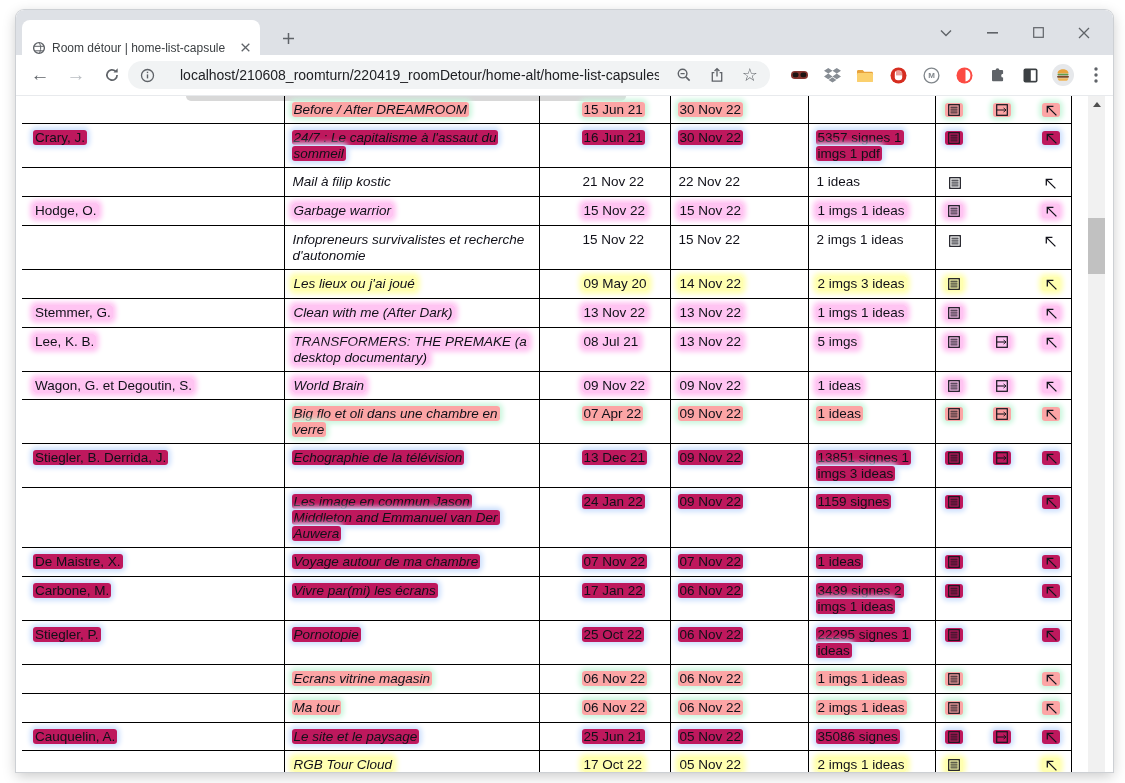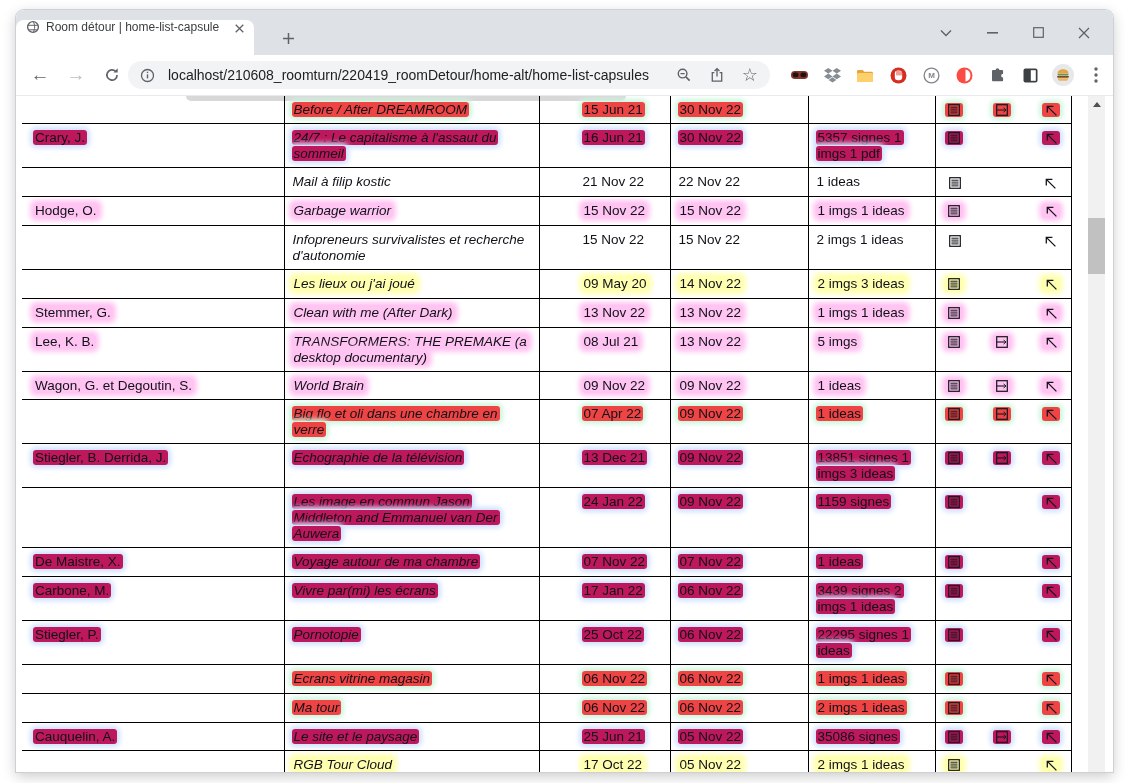--- a/index.html
+++ b/index.html
@@ -4,35 +4,35 @@
 <style>
   * { margin:0; padding:0; box-sizing:border-box; }
   html,body { width:1125px; height:783px; background:#ffffff; font-family:"Liberation Sans", sans-serif; overflow:hidden; }
 
   #window { position:absolute; left:16px; top:10px; width:1097px; height:762px;
     background:#fff; border-radius:8px 8px 0 0; overflow:hidden;
     box-shadow:0 0 0 1px #cdd0d4, 0 4px 14px rgba(0,0,0,.22); }
 
   
   #tabstrip { position:relative; height:45px; background:#dee1e6; border-radius:8px 8px 0 0; }
-  .tab { position:absolute; left:0; top:10px; width:238px; height:35px; background:#fff;
-    border-radius:8px 8px 0 0; display:flex; align-items:flex-start; padding:0 7px 0 10px; }
+  .tab { position:absolute; left:6px; top:10px; width:238px; height:35px; background:#fff;
+    border-radius:8px 8px 0 0; display:flex; align-items:flex-end; padding:0 7px 0 10px; }
   .tab-title { flex:1; font-size:12px; color:#3c4043; white-space:nowrap; overflow:hidden; margin:0 6px; }
   .tab-close { width:16px; height:16px; display:flex; align-items:center; justify-content:center; border-radius:8px; }
   .newtab { position:absolute; left:260px; top:16px; width:24px; height:24px; display:flex; align-items:center; justify-content:center; border-radius:12px; }
   .winctl { position:absolute; top:0; height:45px; width:34px; display:flex; align-items:center; justify-content:center; }
 
   
   #toolbar { position:relative; height:40px; background:#fff; }
   .navbtn { position:absolute; top:6px; width:28px; height:28px; display:flex; align-items:center; justify-content:center;
     font-size:19px; color:#5f6368; border-radius:14px; }
   .navbtn.disabled { color:#b8bcc1; }
   #omnibox { position:absolute; left:112px; top:6px; width:642px; height:28px; background:#f1f3f4; border-radius:14px;
     display:flex; align-items:center; padding:0 12px; }
-  #url { font-size:14px; color:#202124; margin-left:13px; white-space:nowrap; overflow:hidden; flex:1; }
+  #url { font-size:14px; color:#202124; margin-left:25px; white-space:nowrap; overflow:hidden; flex:1; }
   .pill-ic { margin-left:17px; display:flex; align-items:center; }
   .star { font-size:18px; color:#5f6368; line-height:1; }
   #extrow { position:absolute; left:772px; top:0; right:6px; height:40px; display:flex; align-items:center; justify-content:space-between; }
   .ext { display:flex; align-items:center; justify-content:center; width:22px; height:26px; }
 
   
   #content { position:relative; height:677px; background:#fff; overflow:hidden; border-top:1px solid #e8eaed; }
   #top-remnant { position:absolute; left:170px; top:0; width:440px; height:5px; background:#d8d8d8; border-radius:0 0 5px 5px; }
 
   table { position:absolute; left:6px; top:0; width:1049px; border-collapse:collapse; table-layout:fixed; }
@@ -42,21 +42,21 @@
   .c-title  { width:255px; font-style:italic; }
   .c-date   { width:131px;padding-left:43px; }
   .c-date2  { width:138px; }
   .c-info   { width:127px; }
   .c-icons  { width:136px; }
   .iconrow { display:flex; justify-content:space-between; align-items:flex-start; padding:1px 4px 0 2px; }
   .iconbox { display:inline-flex; padding:1px 2px; border-radius:2px; }
 
   .hl { padding:0 2px; margin:0 -1px; border-radius:3px;
     -webkit-box-decoration-break:clone; box-decoration-break:clone; }
-  .hl-green   { background:#ef4444; box-shadow:0 0 5px 3px #ccf6de; }
+  .hl-green   { background:#fca5a5; box-shadow:0 0 5px 3px #ccf6de; }
   .hl-blue    { background:#be185d; box-shadow:0 0 5px 3px #cfe1fd; }
   .hl-magenta { background:#ffc4f2; box-shadow:0 0 5px 3px #ffc4f2; }
   .hl-yellow  { background:#ffffb0; box-shadow:0 0 5px 3px #ffffb0; }
 
   
   #vscroll { position:absolute; right:8px; top:0; width:17px; height:677px; background:#f1f1f1; }
   .tri-up { width:0; height:0; border-left:4px solid transparent; border-right:4px solid transparent; border-bottom:5px solid #505050; margin:6px auto 0; }
   #thumb { position:absolute; left:0; top:122px; width:17px; height:56px; background:#c1c1c1; }
 </style>
 </head>

